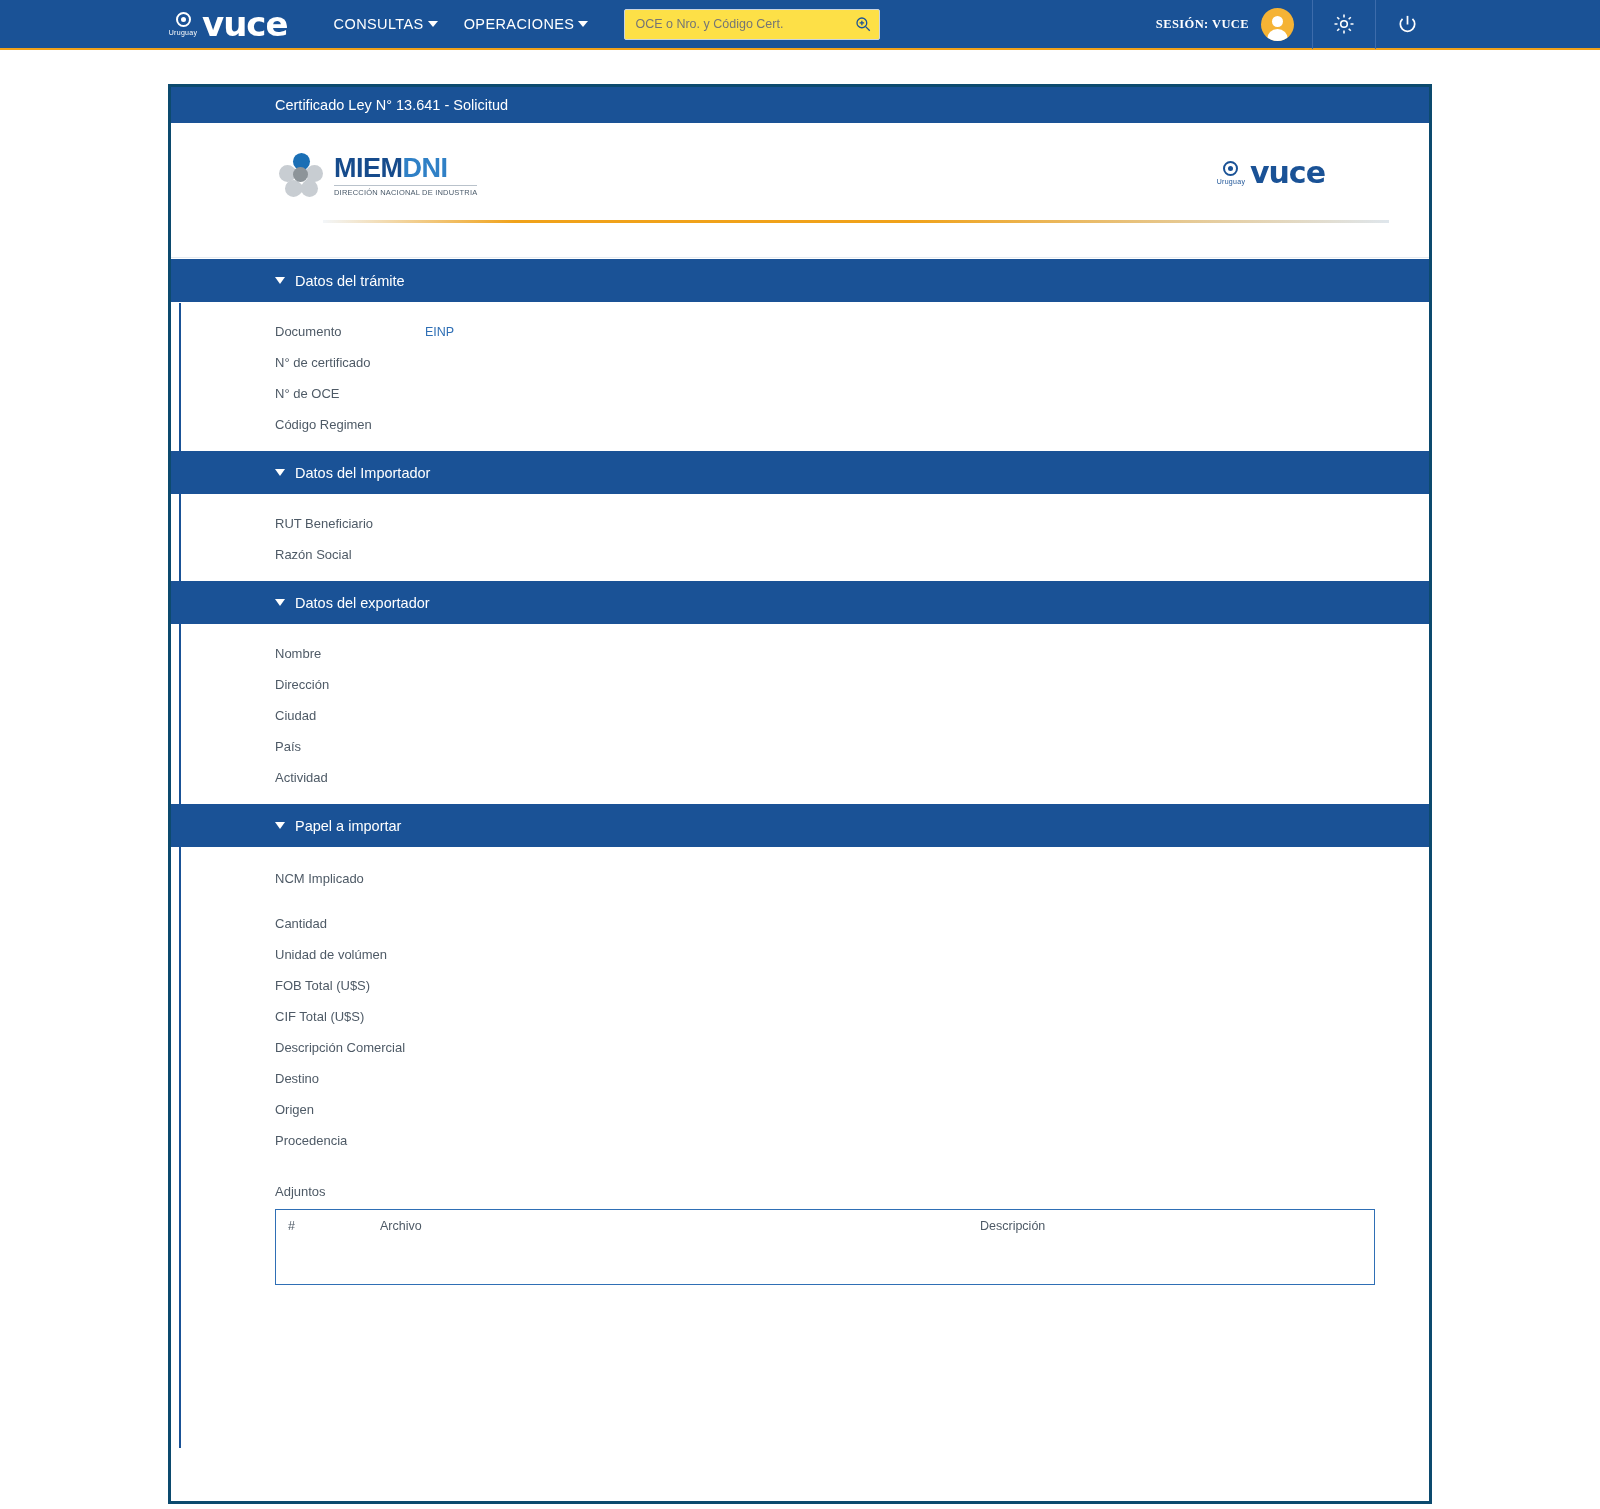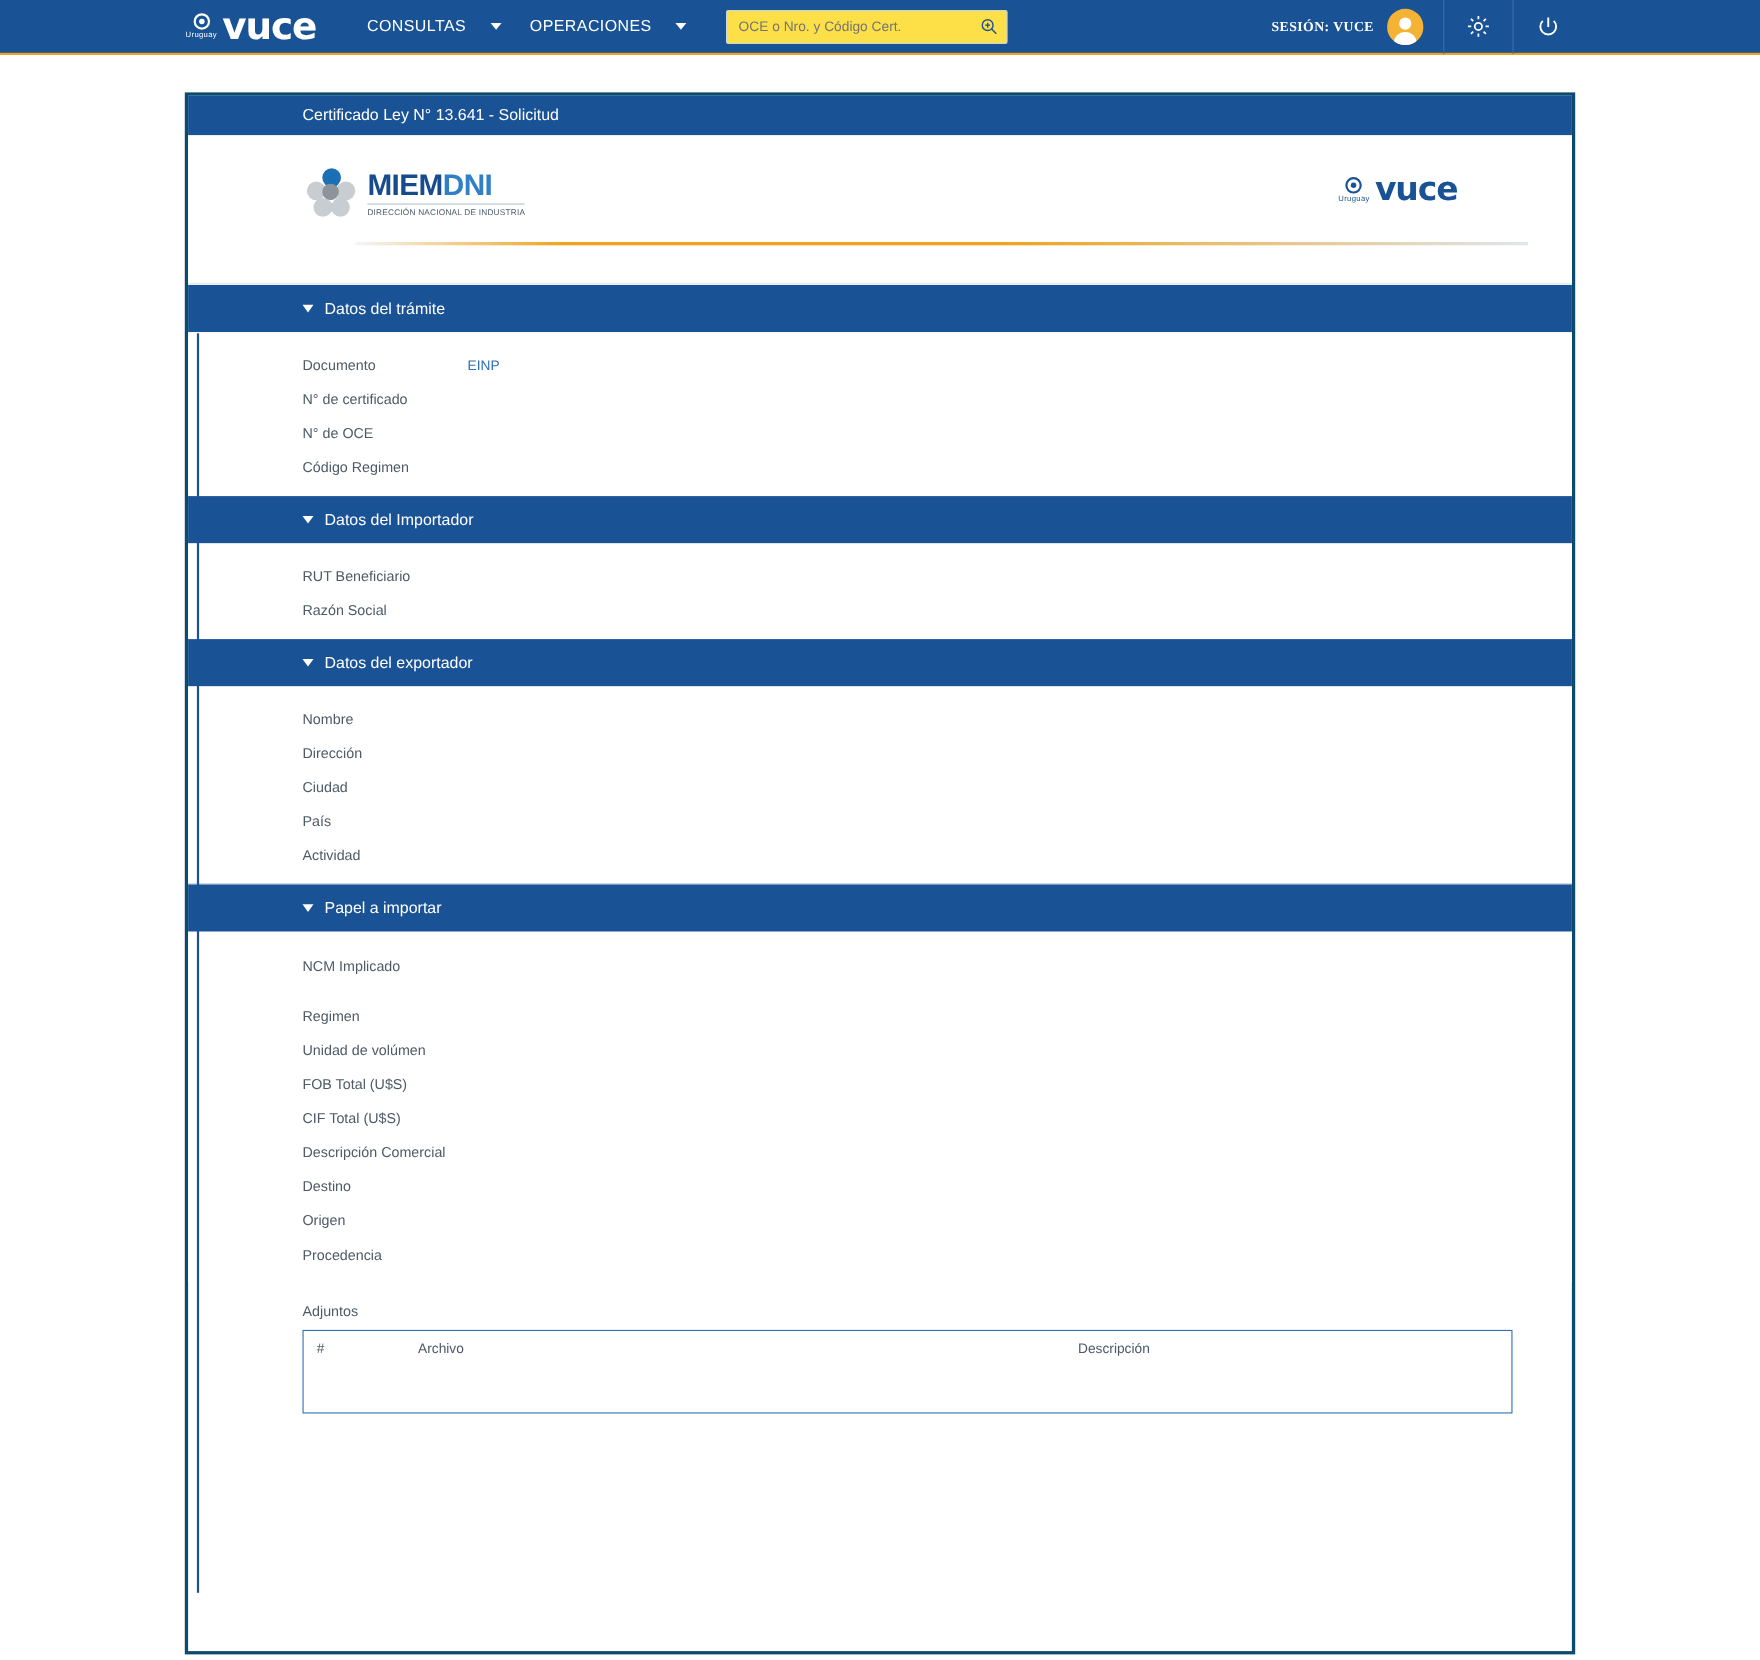--- a/index.html
+++ b/index.html
@@ -45,21 +45,21 @@
     font-size: 7px; color: #ffffff; margin-top: 2px; letter-spacing: .3px;
   }
   .brand-word {
     font-size: 34px; font-weight: bold; color: #ffffff;
     letter-spacing: -1px; margin-left: 4px;
     font-family: "DejaVu Sans", sans-serif;
   }
 
   .navmenu { display: flex; align-items: center; margin-left: 46px; gap: 26px; }
   .navitem {
-    display: flex; align-items: center; gap: 22px;
+    display: flex; align-items: center; gap: 4px;
     color: #ffffff; font-size: 14.5px; letter-spacing: .4px;
     cursor: pointer;
   }
   .caret-down {
     width: 0; height: 0;
     border-left: 5px solid transparent;
     border-right: 5px solid transparent;
     border-top: 6px solid #ffffff;
   }
 
@@ -368,21 +368,21 @@
   <div class="sec-head">
     <span class="tw"></span>
     <span>Papel a importar</span>
   </div>
   <div class="sec-body">
     <div class="field tall">
       <span class="lbl">NCM Implicado</span>
       <span class="val"></span>
     </div>
     <div class="field">
-      <span class="lbl">Regimen</span>
+      <span class="lbl">Cantidad</span>
       <span class="val"></span>
     </div>
     <div class="field">
       <span class="lbl">Unidad de volúmen</span>
       <span class="val"></span>
     </div>
     <div class="field">
       <span class="lbl">FOB Total (U$S)</span>
       <span class="val"></span>
     </div>

